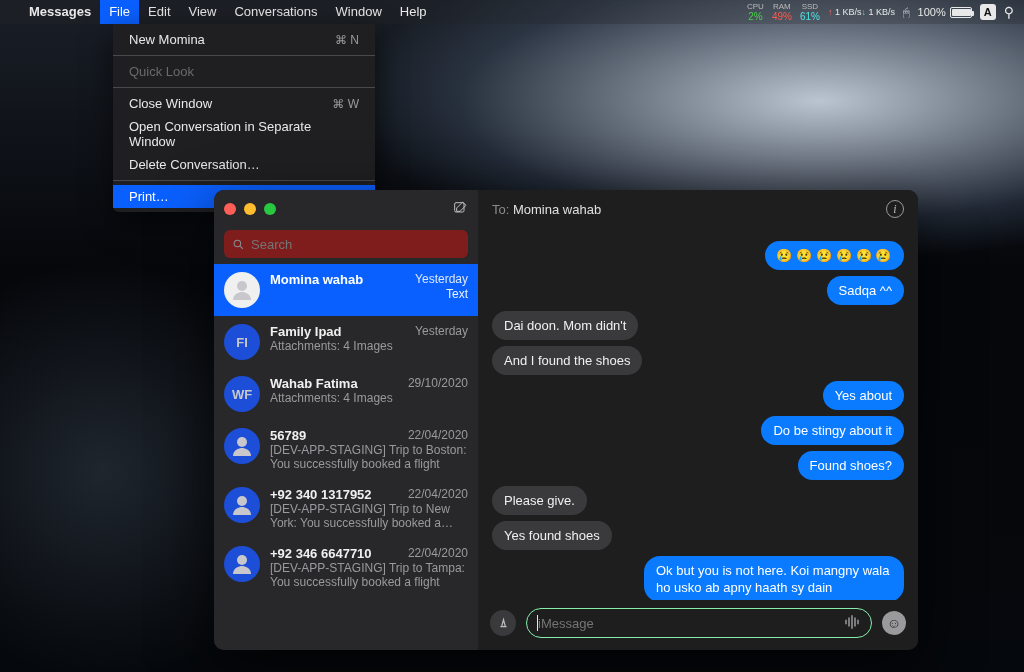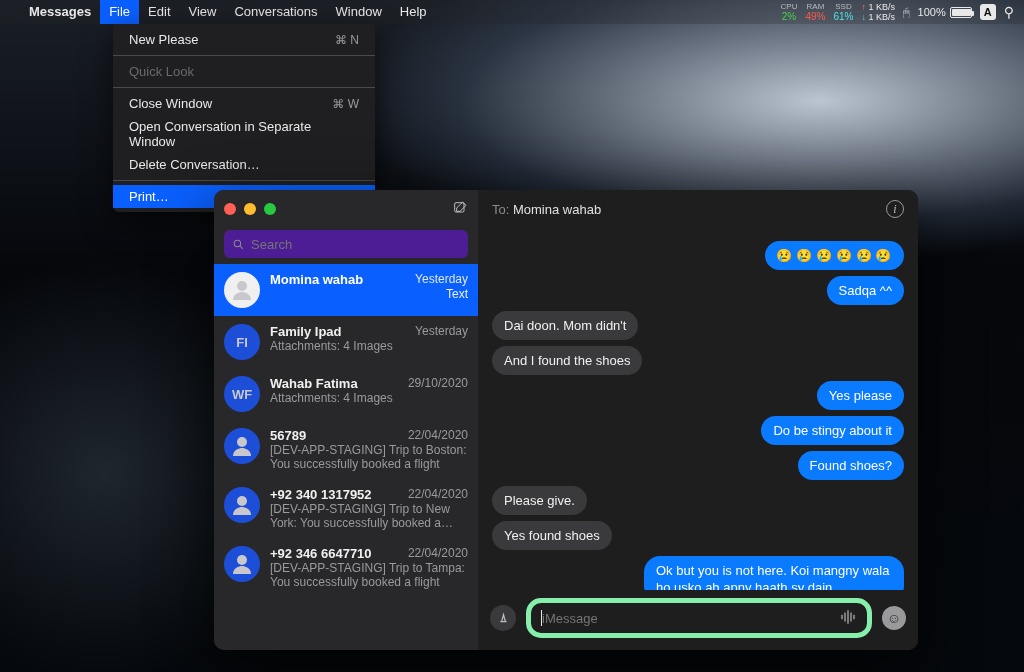--- a/index.html
+++ b/index.html
@@ -16,21 +16,21 @@
   .menubar .apple { font-size:14px; margin-right:10px;}
   .menubar .mitem { padding:0 9px; line-height:24px; height:24px;}
   .menubar .mitem.bold { font-weight:600;}
   .menubar .mitem.open { background:#0a60ff; color:#fff;}
   .menubar .spacer { flex:1;}
   .sys { display:flex; align-items:center; gap:8px; font-size:11px;}
   .sys .stat { display:flex; flex-direction:column; align-items:center; line-height:10px;}
   .sys .stat .lbl { font-size:8px; color:#bbb;text-align:center;}
   .sys .stat .val { font-size:10px;}
   .sys .cpu .val{color:#49d04a;} .sys .ram .val{color:#ff5a4d;} .sys .ssd .val{color:#4fe3e7;}
-  .sys .net { display:flex; flex-direction:column; line-height:10px; font-size:9px;}
+  .sys .net { display:flex; flex-direction:row; line-height:10px; font-size:9px;}
   .sys .net .up::before{content:"↑ "; color:#ff6b6b;}
   .sys .net .dn::before{content:"↓ "; color:#5bd2d6;}
   .battery { display:flex; align-items:center; gap:4px;}
   .batt-icon { width:22px; height:11px; border:1px solid #e8e8e8; border-radius:2px; position:relative;}
   .batt-icon::after{content:""; position:absolute; right:-3px; top:3px; width:2px; height:5px; background:#e8e8e8; border-radius:0 1px 1px 0;}
   .batt-fill{ position:absolute; left:1px; top:1px; bottom:1px; width:95%; background:#e8e8e8; border-radius:1px;}
   .abox { width:16px; height:16px; background:#e8e8e8; color:#111; border-radius:3px; display:flex; align-items:center; justify-content:center; font-weight:700; font-size:11px;}
   .bt { font-size:14px;}
   
   .dropdown { position:absolute; top:24px; left:113px; width:262px;
@@ -45,21 +45,21 @@
   
   .appwin { position:absolute; left:214px; top:190px; width:704px; height:460px;
             background:#1e1e1e; border-radius:10px; box-shadow:0 20px 60px rgba(0,0,0,0.7);
             display:flex; overflow:hidden; }
   .sidebar { width:264px; background:#28282a; display:flex; flex-direction:column;}
   .sb-top { height:38px; display:flex; align-items:center; padding:0 10px; justify-content:space-between;}
   .traffic { display:flex; gap:8px;}
   .tl{ width:12px; height:12px; border-radius:50%;}
   .tl.r{background:#ff5f57;} .tl.y{background:#febc2e;} .tl.g{background:#28c840;}
   .compose-icon svg{ width:16px; height:16px; stroke:#bcbcbf; fill:none; stroke-width:1.5;}
-  .search { margin:2px 10px 6px; background:#4c1d95; border-radius:6px; height:28px; display:flex; align-items:center; padding:0 8px; color:#8a8a8d; gap:6px;}
+  .search { margin:2px 10px 6px; background:#7f1d1d; border-radius:6px; height:28px; display:flex; align-items:center; padding:0 8px; color:#8a8a8d; gap:6px;}
   .search svg{width:13px; height:13px; stroke:#8a8a8d; fill:none; stroke-width:2;}
   .search input{ background:transparent; border:none; outline:none; color:#e8e8e8; font-size:13px; flex:1;}
   .convlist{ flex:1; overflow:hidden;}
   .conv { display:flex; gap:10px; padding:8px 10px; align-items:flex-start;}
   .conv.sel { background:#0a60ff; color:#fff;}
   .avatar{ width:36px; height:36px; border-radius:50%; background:#1d4ed8; color:#c8c8cc; display:flex; align-items:center; justify-content:center; font-size:13px; font-weight:600; flex-shrink:0;}
   .conv.sel .avatar{ background:#f0f0f0; color:#eee;}
   .avatar svg{width:24px;height:24px;fill:#c8c8cc;}
   .conv .body{ flex:1; min-width:0;}
   .conv .row1{ display:flex; justify-content:space-between; gap:6px;}
@@ -75,21 +75,21 @@
   .chat-head .to{ color:#8a8a8d; }
   .chat-head .nm{ color:#e0e0e2;}
   .info-icon{ width:18px;height:18px;border:1.5px solid #9a9a9d;border-radius:50%;display:flex;align-items:center;justify-content:center;color:#bcbcbf;font-size:12px;font-style:italic;font-family:Georgia,serif;}
   .msgs{ flex:1; padding:10px 14px 6px; overflow:hidden; display:flex; flex-direction:column;}
   .bubble{ max-width:260px; padding:6px 12px; border-radius:16px; margin:3px 0; font-size:13px; line-height:17px; word-wrap:break-word;}
   .in{ background:#3a3a3c; color:#f0f0f0; align-self:flex-start;}
   .out{ background:#0a7aff; color:#fff; align-self:flex-end;}
   .gap{ height:10px;}
   .composer{ display:flex; align-items:center; gap:10px; padding:8px 12px 12px;}
   .appstore{ width:26px;height:26px;border-radius:50%;background:#3a3a3c;display:flex;align-items:center;justify-content:center;color:#bcbcbf;font-size:14px;flex-shrink:0;}
-  .msgfield{ flex:1; height:40px; background:#1e1e1e; border:5px solid #86efac; border-radius:15px; display:flex; align-items:center; padding:0 10px;}
+  .msgfield{ flex:1; height:30px; background:#1e1e1e; border:1px solid #86efac; border-radius:15px; display:flex; align-items:center; padding:0 10px;}
   .msgfield input{ flex:1; background:transparent; border:none; outline:none; color:#e8e8e8; font-size:13px;}
   .msgfield .wave svg{width:18px;height:18px;fill:#9a9a9d;}
   .emoji{ width:24px;height:24px;border-radius:50%;background:#9a9a9d;display:flex;align-items:center;justify-content:center;color:#1e1e1e;font-size:14px;flex-shrink:0;}
   .cursor{ display:inline-block; width:1px; height:16px; background:#e8e8e8; vertical-align:middle;}
 </style>
 </head>
 <body>
 
 <div class="menubar">
   <span class="apple"></span>
@@ -125,21 +125,21 @@
           <span class="batt-fill"></span>
         </span>
     </div>
     <span class="abox">A</span>
     <span class="bt">⚲</span>
   </div>
 </div>
 
 <div class="dropdown">
   <div class="dd-item">
-    <span>New Please</span>
+    <span>New Momina</span>
       <span class="dd-sc">⌘ N</span>
   </div>
   <div class="dd-sep"></div>
   <div class="dd-item disabled">
     <span>Quick Look</span>
   </div>
   <div class="dd-sep"></div>
   <div class="dd-item">
     <span>Close Window</span>
       <span class="dd-sc">⌘ W</span>
@@ -266,21 +266,21 @@
     <div class="chat-head">
       <div><span class="to">To:</span> <span class="nm">Momina wahab</span></div>
       <span class="info-icon">i</span>
     </div>
     <div class="msgs" id="msgs">
         <div class="bubble out">😢 😢 😢 😢 😢 😢</div>
         <div class="bubble out">Sadqa ^^</div>
         <div class="bubble in">Dai doon. Mom didn't</div>
         <div class="bubble in">And I found the shoes</div>
         <div class="gap"></div>
-        <div class="bubble out">Yes please</div>
+        <div class="bubble out">Yes about</div>
         <div class="bubble out">Do be stingy about it</div>
         <div class="bubble out">Found shoes?</div>
         <div class="gap"></div>
         <div class="bubble in">Please give.</div>
         <div class="bubble in">Yes found shoes</div>
         <div class="gap"></div>
         <div class="bubble out">Ok but you is not here. Koi mangny wala ho usko ab apny haath sy dain</div>
       </div>
     <div class="composer">
       <span class="appstore">

